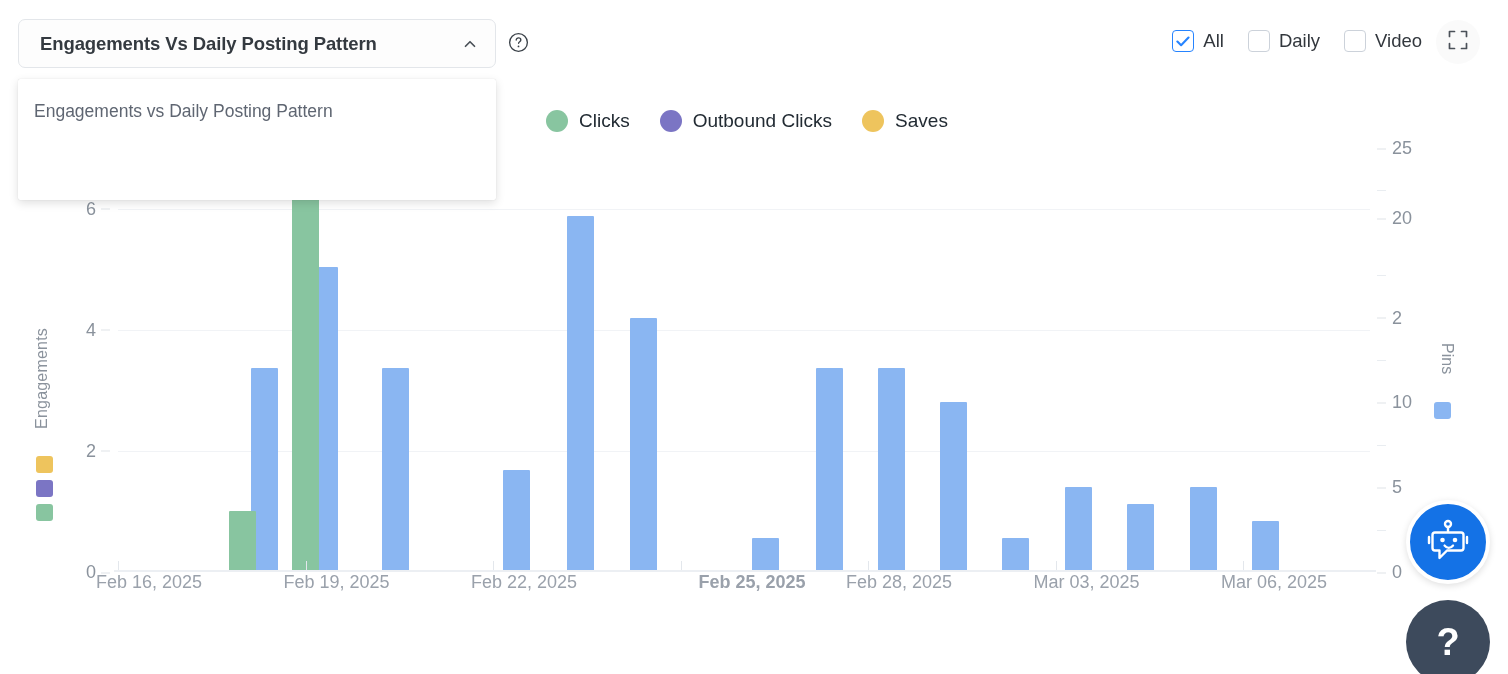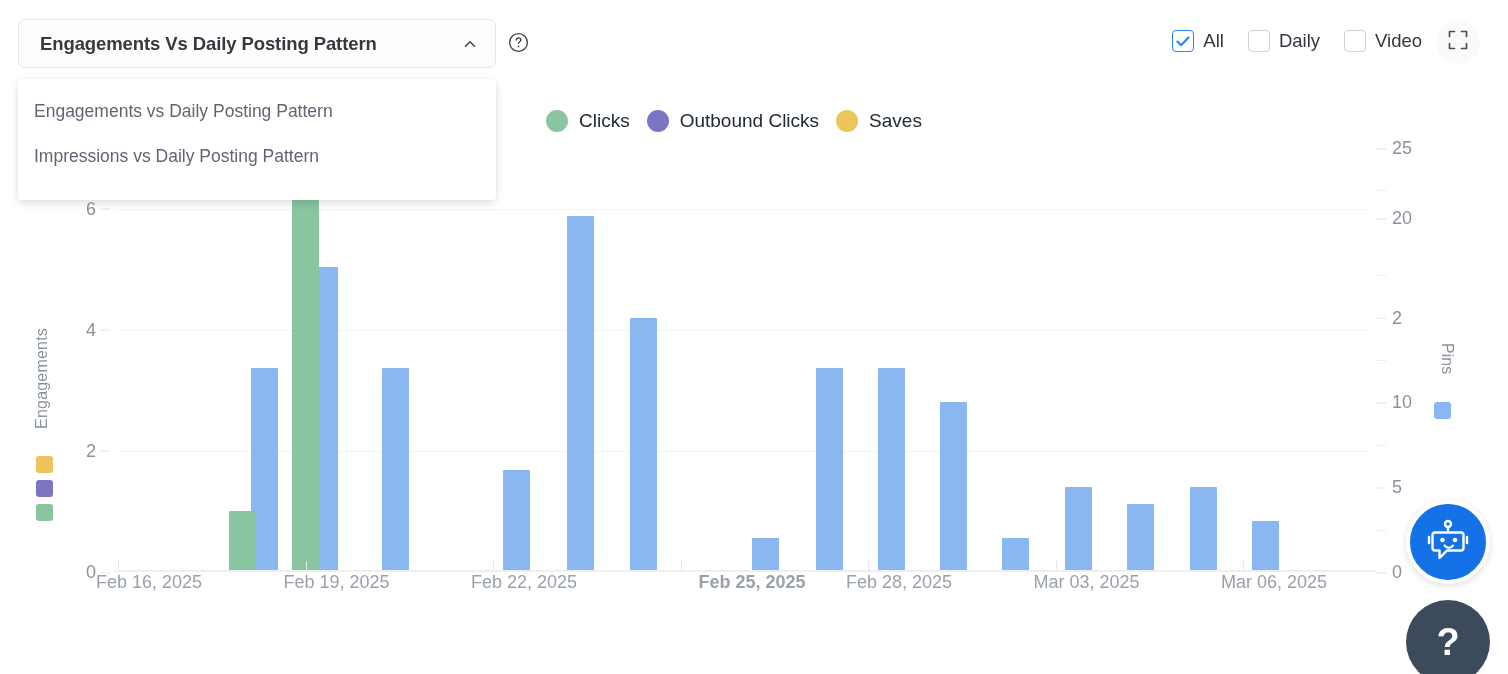--- a/index.html
+++ b/index.html
@@ -103,21 +103,21 @@
     border-radius: 50%;
     background: #fafafa;
     display: flex; align-items: center; justify-content: center;
     cursor: pointer;
     z-index: 45;
   }
 
   
   .legend {
     position: absolute; left: 546px; top: 110px;
-    display: flex; align-items: flex-end; gap: 0;
+    display: flex; align-items: flex-end; gap: 13px;
     z-index: 20;
   }
   .legend-item { display: flex; align-items: center; gap: 11px; margin-right: 17px; cursor: pointer; }
   .legend-dot { width: 22px; height: 22px; border-radius: 50%; flex: 0 0 auto; }
   .legend-text { font-size: 19px; color: #222b33; white-space: nowrap; }
 
   
   .chart-area {
     position: absolute;
     left: 0; top: 86px;
@@ -391,23 +391,20 @@
           <div class="xtick" style="left: 1274px;">Mar 06, 2025</div>
           <div class="xtick-mark" style="left: 1243px;"></div>
         </div>
     </div>
   </div>
 
   <div class="dropdown">
     <div class="dd-item">
       <span>Engagements vs Daily Posting Pattern</span>
     </div>
-    <div class="dd-item">
-      <span>Impressions vs Daily Posting Pattern</span>
-    </div>
   </div>
 
   <div class="fab-chat">
     <span>
       <svg width="46" height="42" viewBox="0 0 46 42" fill="none">
         <circle cx="23" cy="5" r="3" stroke="#fff" stroke-width="2.4"></circle>
         <path d="M23 8v4.5" stroke="#fff" stroke-width="2.4" stroke-linecap="round"></path>
         <path d="M10 13.5h26a2.5 2.5 0 0 1 2.5 2.5v13a2.5 2.5 0 0 1-2.5 2.5H22l-7.5 7.5V31.5H10A2.5 2.5 0 0 1 7.5 29V16a2.5 2.5 0 0 1 2.5-2.5z" stroke="#fff" stroke-width="2.4" stroke-linejoin="round"></path>
         <circle cx="17.5" cy="21" r="2.3" fill="#fff"></circle>
         <circle cx="30" cy="21" r="2.3" fill="#fff"></circle>

